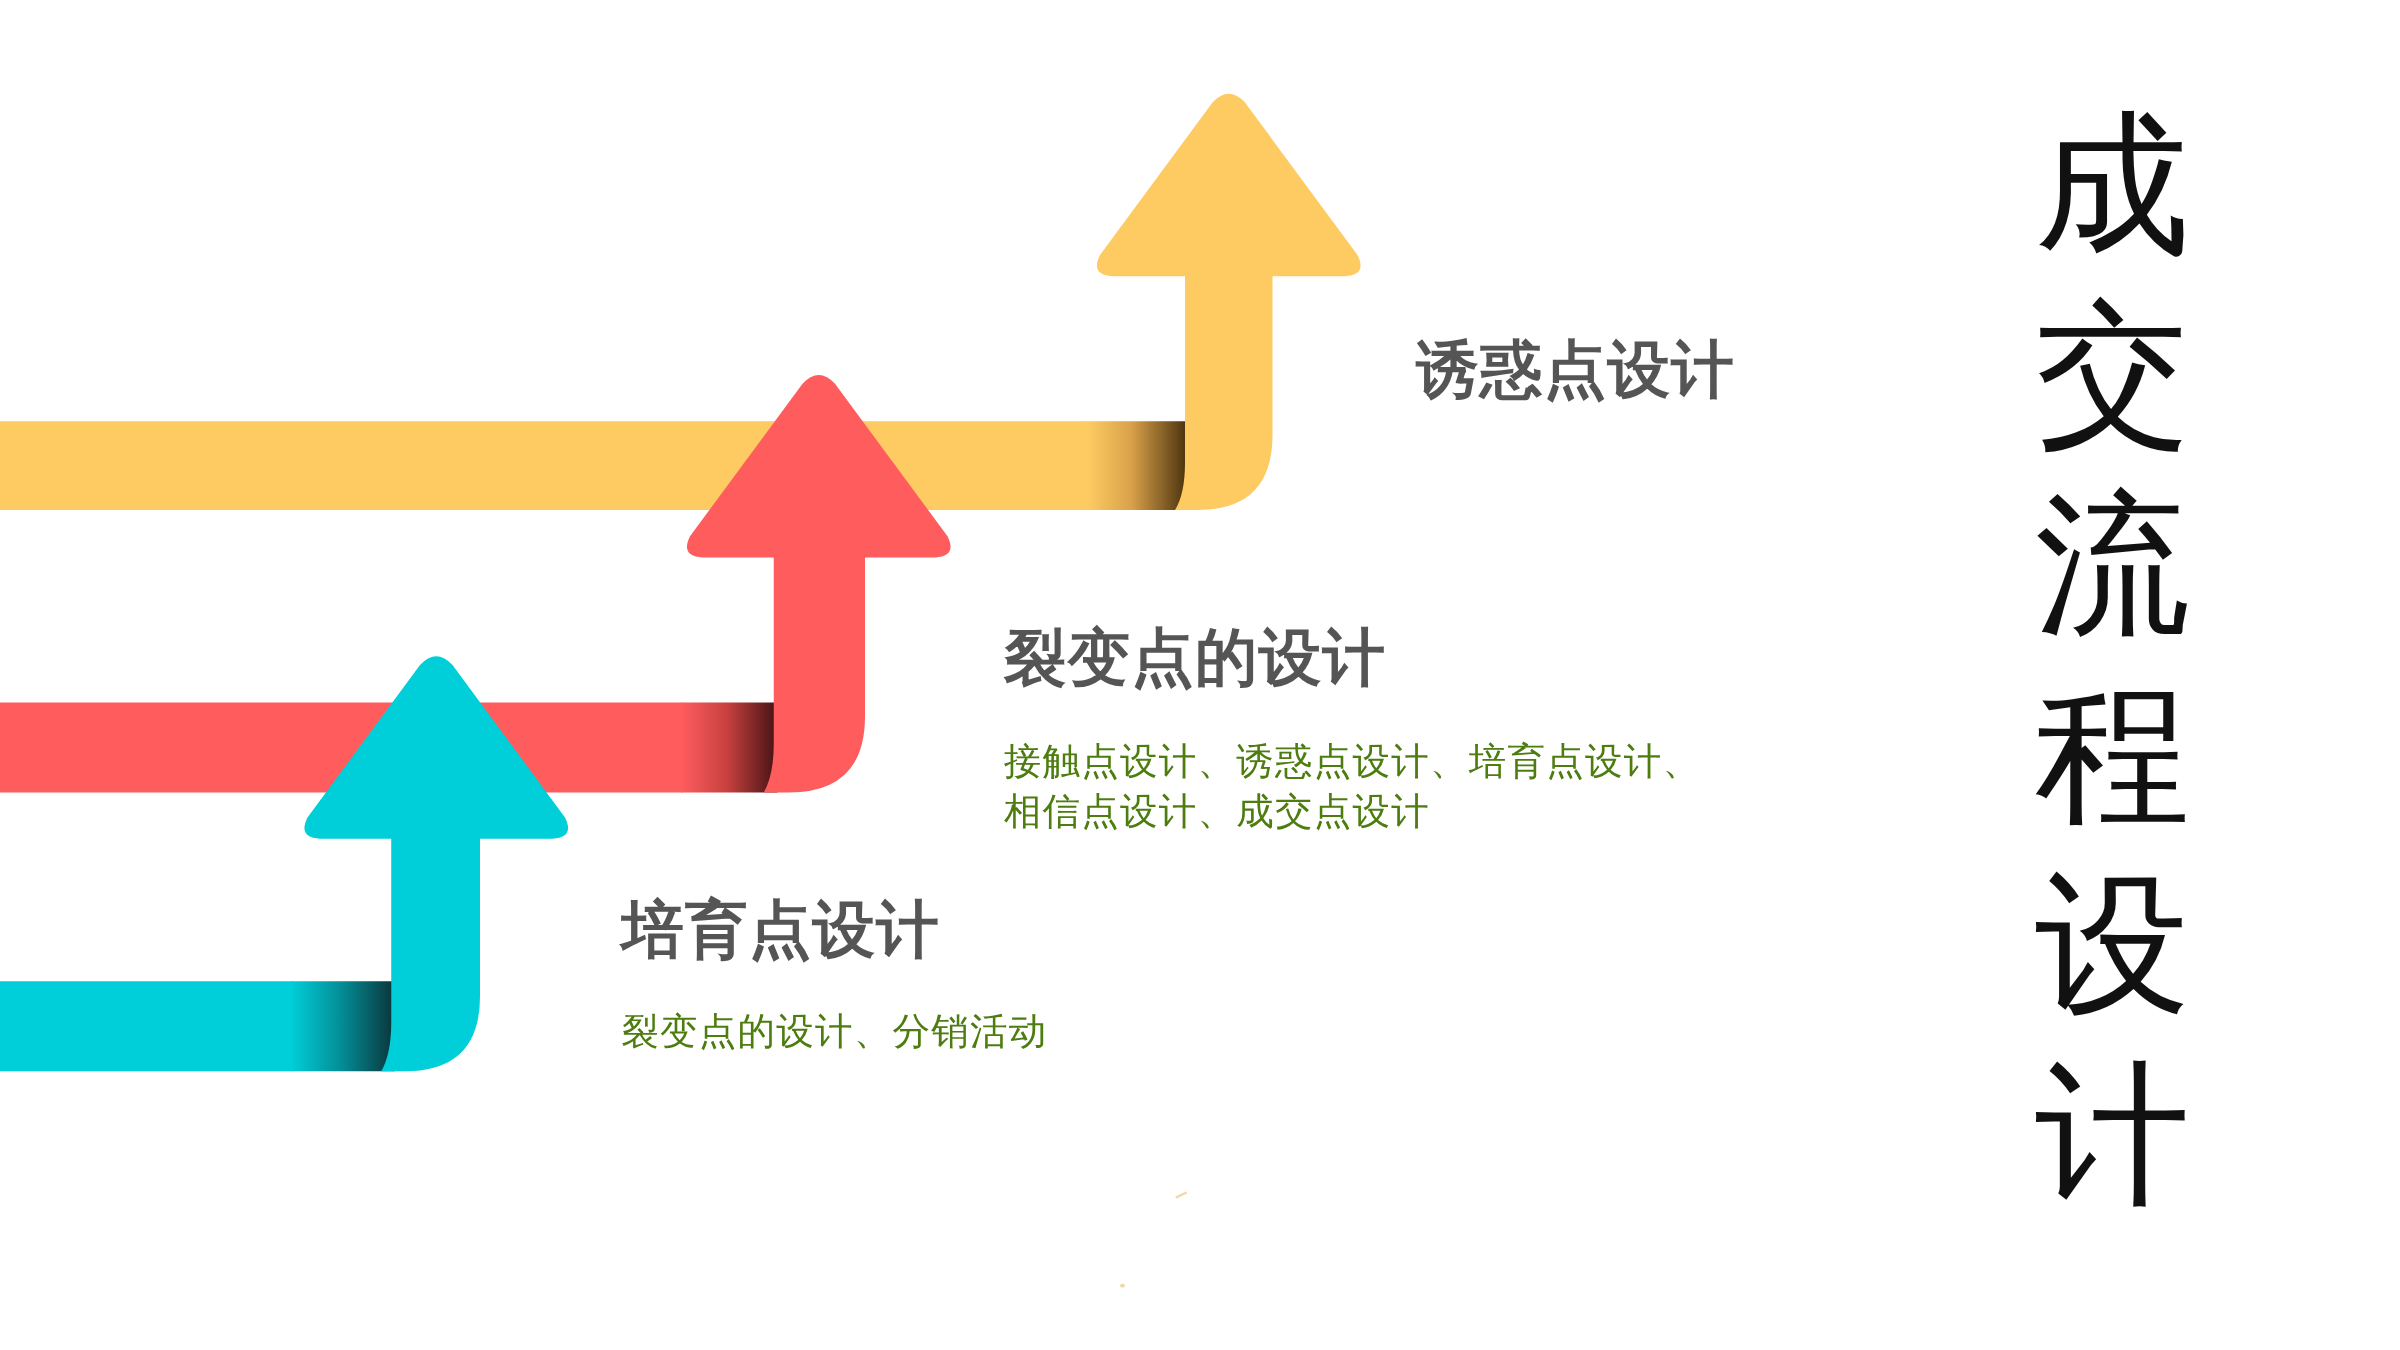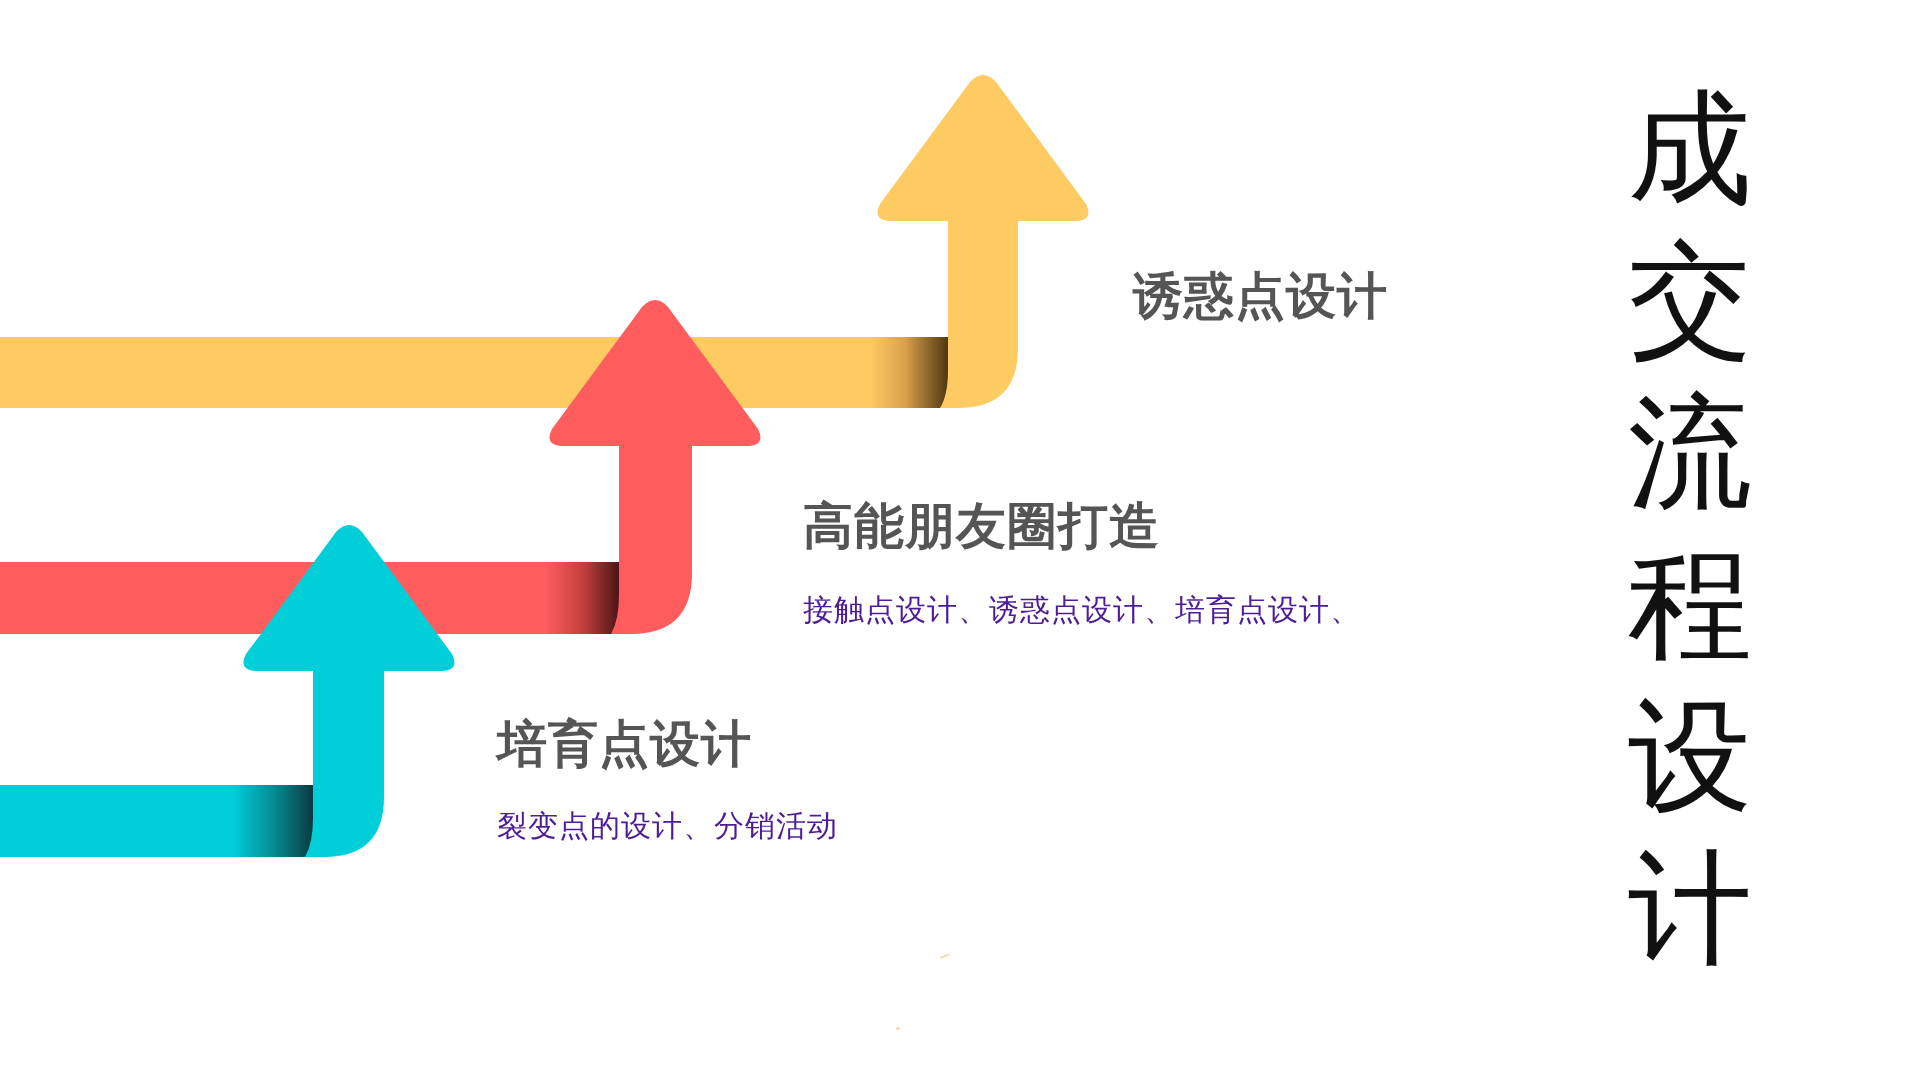--- a/index.html
+++ b/index.html
@@ -1,19 +1,19 @@
 <!DOCTYPE html>
 <html><head>
 <meta charset="utf-8">
 <style>
   html, body { margin: 0; padding: 0; background: #ffffff; }
   body { width: 1920px; height: 1080px; position: relative; overflow: hidden; font-family: "DejaVu Sans", "Liberation Sans", sans-serif; }
   #arrows { position: absolute; left: 0; top: 0; width: 1920px; height: 1080px; }
   .step-title { position: absolute; font-weight: bold; color: #555555; font-size: 50px; line-height: 60px; white-space: nowrap; letter-spacing: 1px; }
-  .step-desc { position: absolute; color: #4c1d95; font-size: 30px; line-height: 40px; white-space: nowrap; letter-spacing: 1px; }
+  .step-desc { position: absolute; color: #4d7c0f; font-size: 30px; line-height: 40px; white-space: nowrap; letter-spacing: 1px; }
   #t-yellow { left: 1133px; top: 266px; }
   #t-red { left: 803px; top: 496px; }
   #d-red { left: 803px; top: 590px; }
   #t-teal { left: 497px; top: 714px; }
   #d-teal { left: 497px; top: 806px; }
   #main-title { position: absolute; left: 1625px; top: 72px; width: 130px; display: flex; flex-direction: column; align-items: center; }
   #main-title span { display: block; font-size: 124px; line-height: 152px; height: 152px; color: #111111; font-weight: normal; font-family: "DejaVu Sans", sans-serif; }
   .speck { position: absolute; background: #f3d9a8; border-radius: 2px; }
 </style>
 </head>
@@ -55,23 +55,24 @@
   <g>
     <rect x="0" y="785" width="234" height="72" fill="#00CED8"></rect>
     <rect x="233" y="785" width="83" height="72" fill="url(#gTeal)"></rect>
     <path d="M313 665 L384 665 L384 797 Q384 857 324 857 L305 857 Q313 843 313 818 Z" fill="#00CED8"></path>
     <path d="M336 532 Q349 518 362 532 L452 654 Q460 670 442 671 L256 671 Q238 670 246 654 Z" fill="#00CED8"></path>
   </g>
 </svg>
 
 <div class="step-title" id="t-yellow">诱惑点设计</div>
 
-<div class="step-title" id="t-red">高能朋友圈打造</div>
+<div class="step-title" id="t-red">裂变点的设计</div>
 <div class="step-desc" id="d-red">
   <div>接触点设计、诱惑点设计、培育点设计、</div>
+  <div>相信点设计、成交点设计</div>
 </div>
 
 <div class="step-title" id="t-teal">培育点设计</div>
 <div class="step-desc" id="d-teal">
   <div>裂变点的设计、分销活动</div>
 </div>
 
 <div id="main-title">
   <span>成</span>
   <span>交</span>

